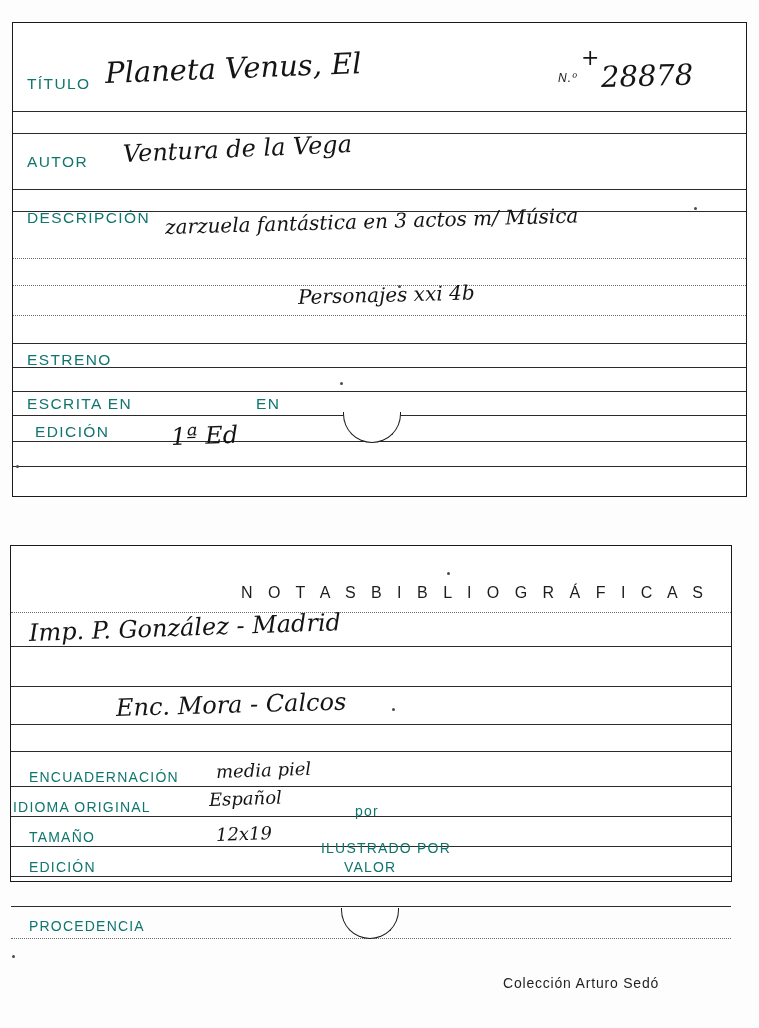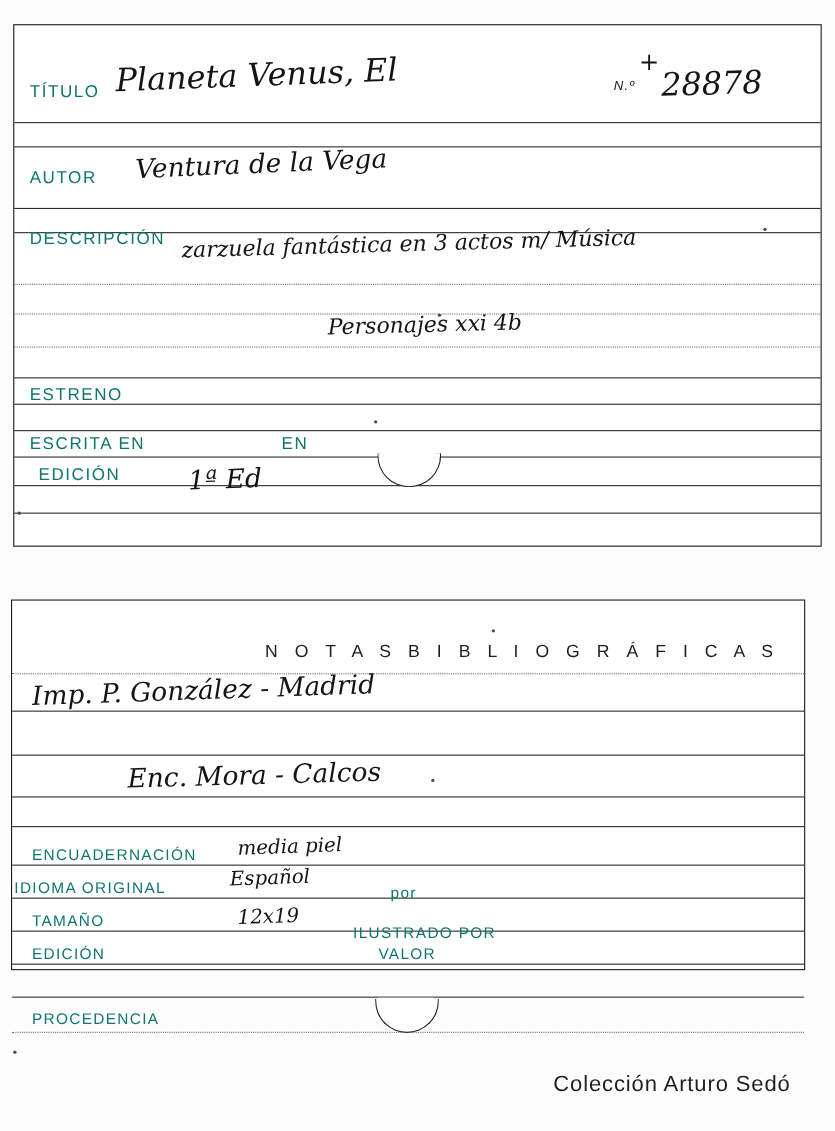--- a/index.html
+++ b/index.html
@@ -119,21 +119,21 @@
   }
 
   .notch-cover {
     position: absolute;
     background: #ffffff;
     height: 4px;
   }
 
   .footer-credit {
     position: absolute;
-    font-size: 20px;
+    font-size: 14px;
     letter-spacing: 0.8px;
     color: #1f1f1f;
     white-space: nowrap;
   }
 
   
   .speck {
     position: absolute;
     background: #4a4a4a;
     border-radius: 50%;

